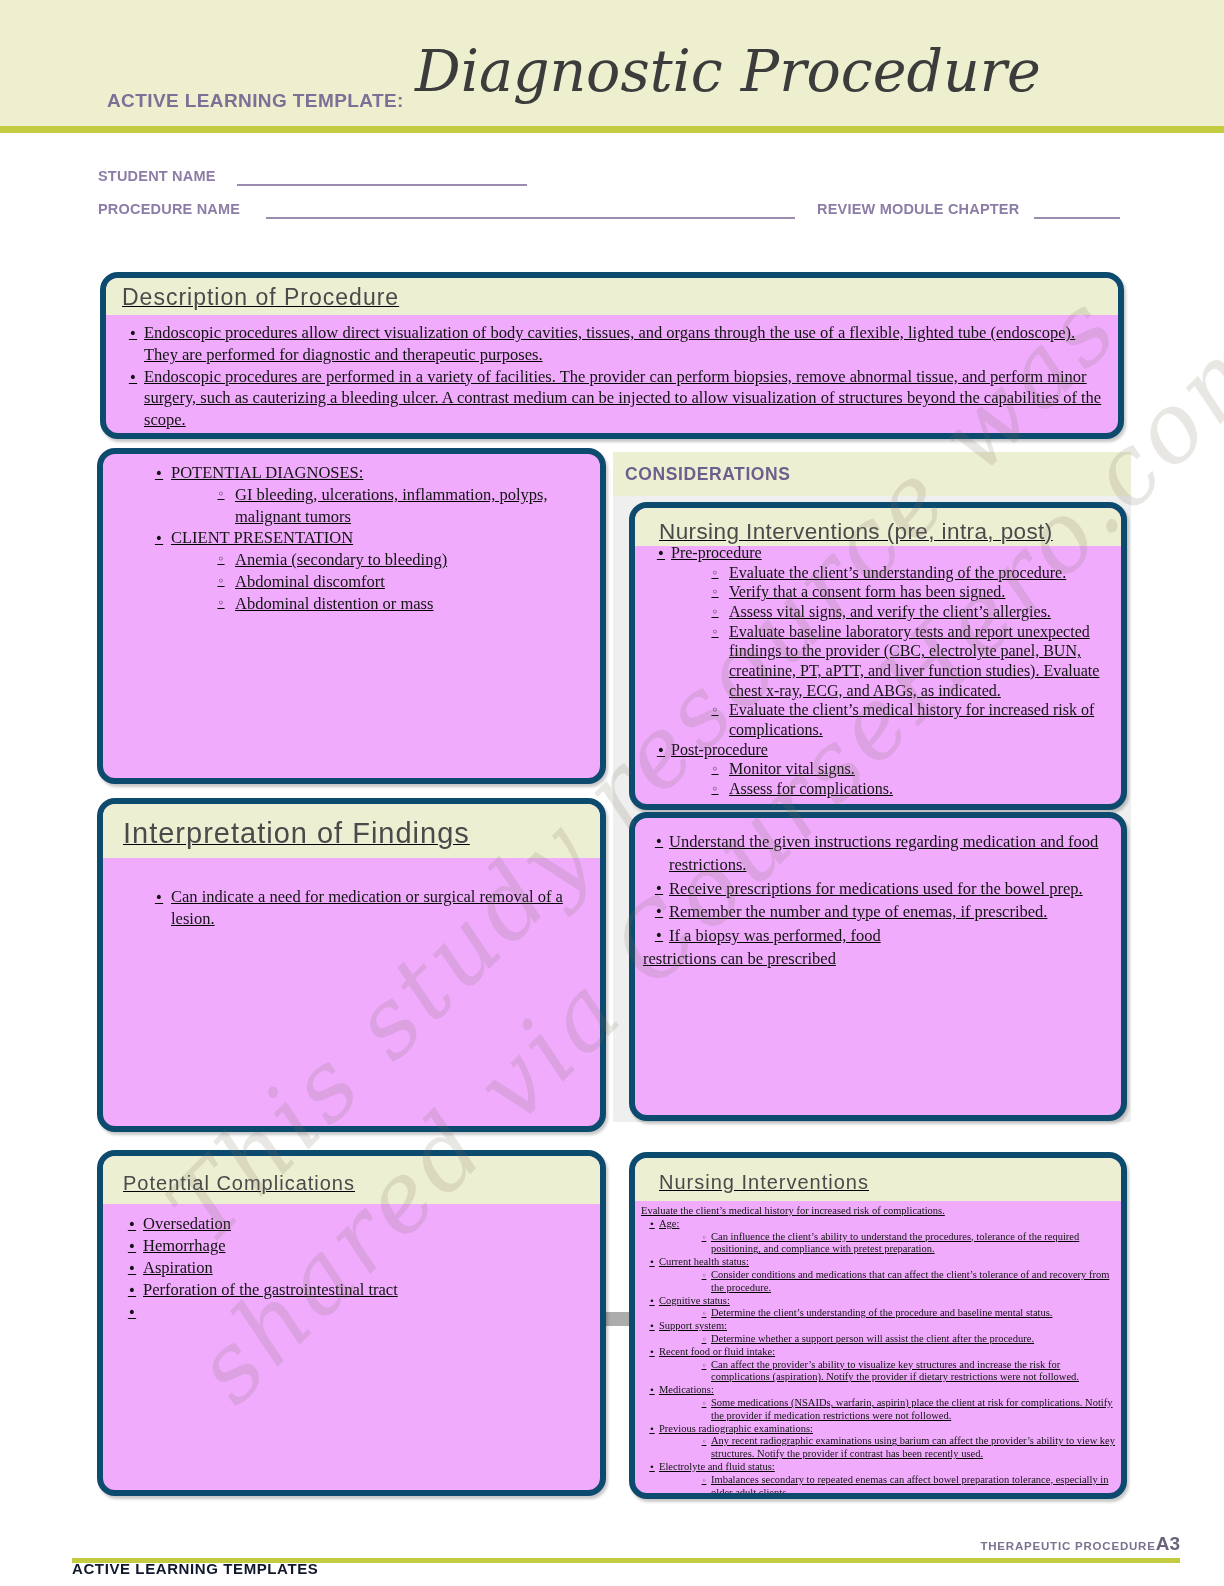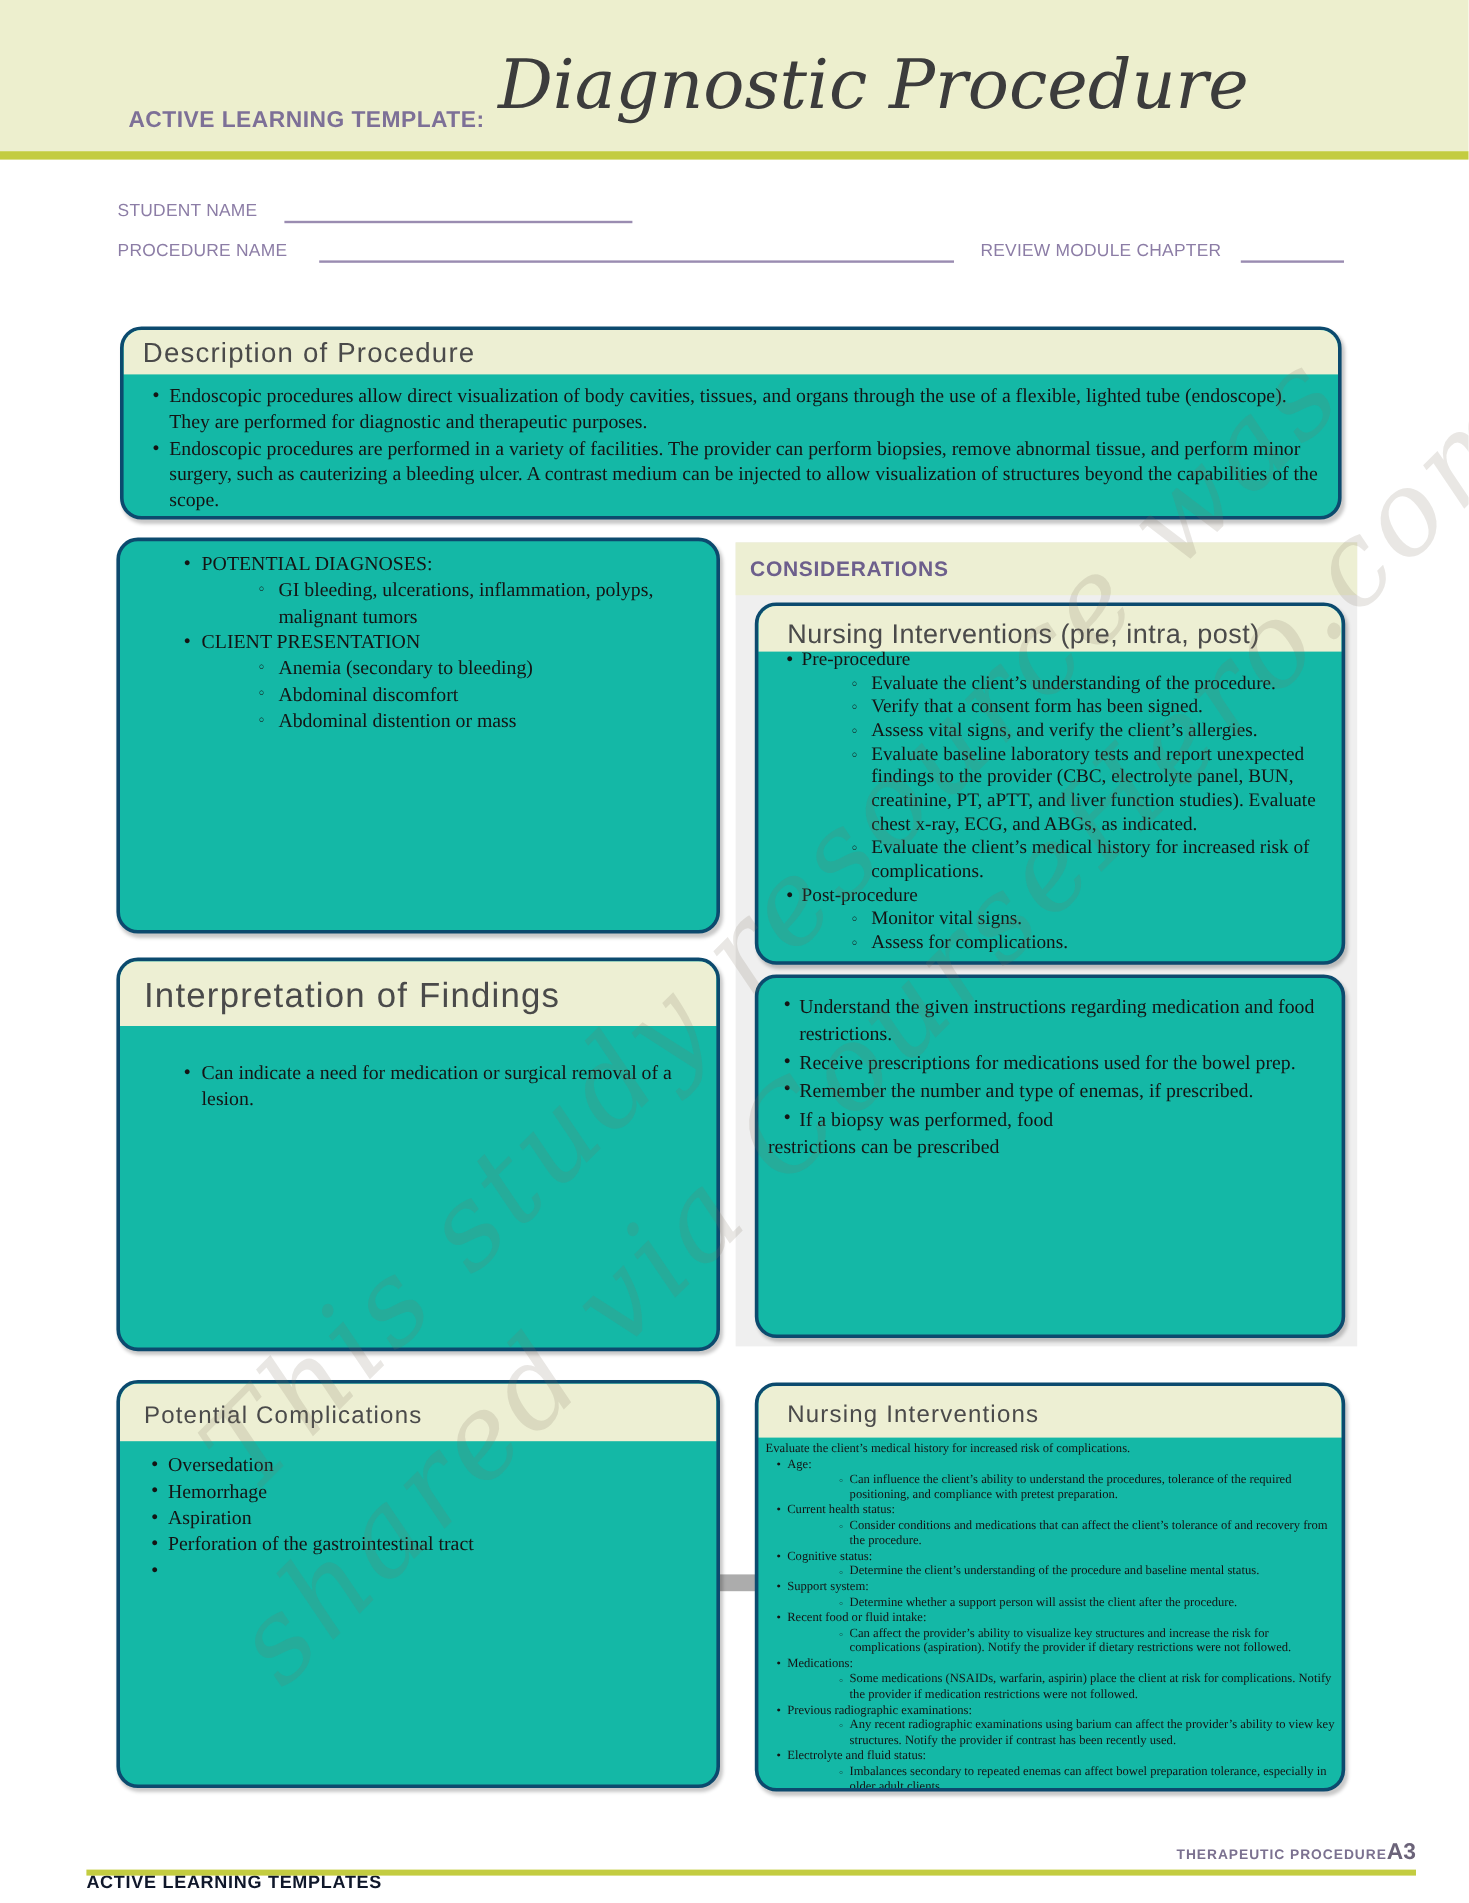--- a/index.html
+++ b/index.html
@@ -8,26 +8,26 @@
 
   
   .band{position:absolute;left:0;top:0;width:1224px;height:126px;background:#EDEFCE;}
   .band-line{position:absolute;left:0;top:126px;width:1224px;height:7px;background:#C3CC41;}
   .eyebrow{position:absolute;left:107px;top:90px;font-size:19px;font-weight:700;
            letter-spacing:.4px;color:#7D7097;}
   .page-title{position:absolute;left:415px;top:38px;font-family:"DejaVu Serif",serif;
               font-style:italic;font-size:57px;color:#3C3C3C;}
 
   
-  .field-label{position:absolute;font-size:14.5px;font-weight:400;letter-spacing:.2px;color:#8C7DA6;}
+  .field-label{position:absolute;font-size:14.5px;font-weight:700;letter-spacing:.2px;color:#8C7DA6;}
   .field-line{position:absolute;height:0;border-bottom:2px solid #9A8CB1;}
 
   
-  .card{position:absolute;background:#14b8a6;border:3px solid #0c4a6e;border-radius:18px;
-        box-shadow:2px 3px 3px rgba(0,0,0,.22);z-index:2;overflow:hidden;}
+  .card{position:absolute;background:#f0abfc;border:6px solid #0c4a6e;border-radius:18px;
+        box-shadow:2px 3px 3px rgba(0,0,0,.22);z-index:2;overflow:hidden;text-decoration:underline;}
   .card-head{background:#EDEFD3;padding:10px 0 6px 18px;}
   .card-title{font-size:25px;letter-spacing:1px;color:#4A4A4A;}
 
   .body{font-family:"Liberation Serif",serif;font-size:16.5px;line-height:1.32;color:#141414;}
   .li{display:flex;align-items:flex-start;}
   .bullet{flex:none;font-family:"DejaVu Sans",sans-serif;text-align:center;}
   .lv1 .bullet{font-size:14px;padding-top:2px;}
   .lv2 .bullet{font-size:12px;padding-top:3px;}
   .txt{flex:1 1 auto;}
 

